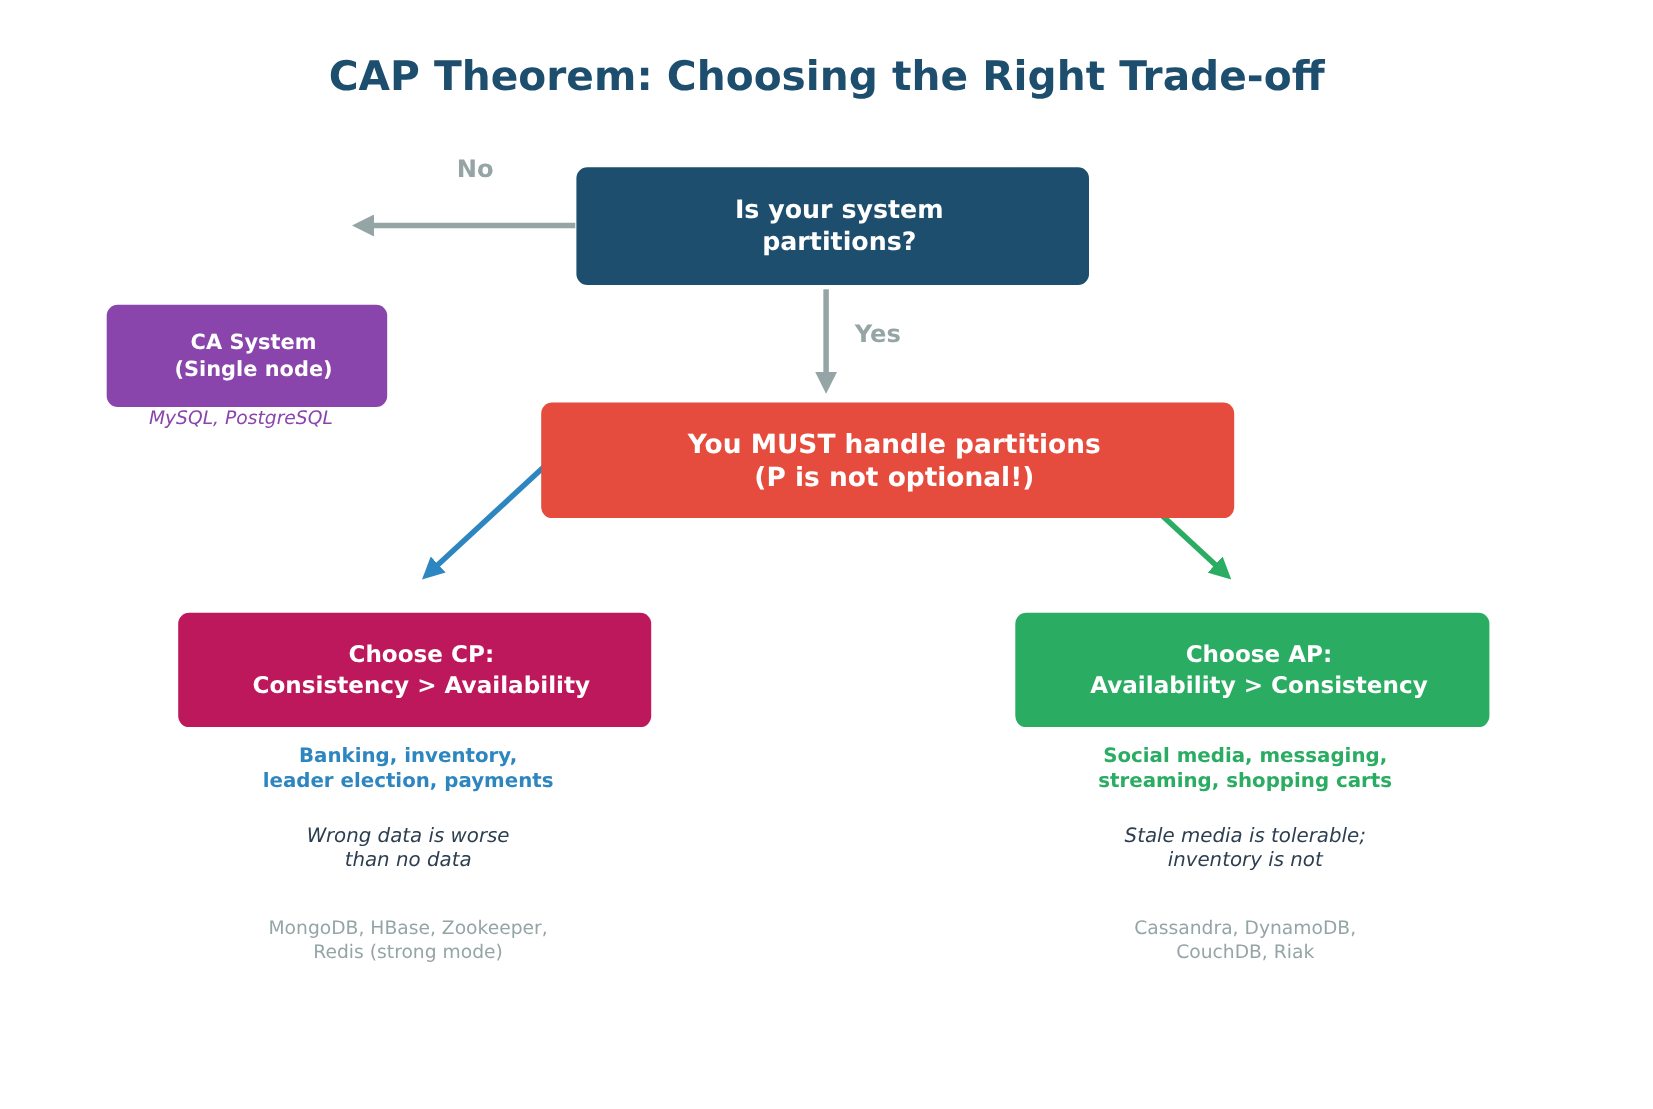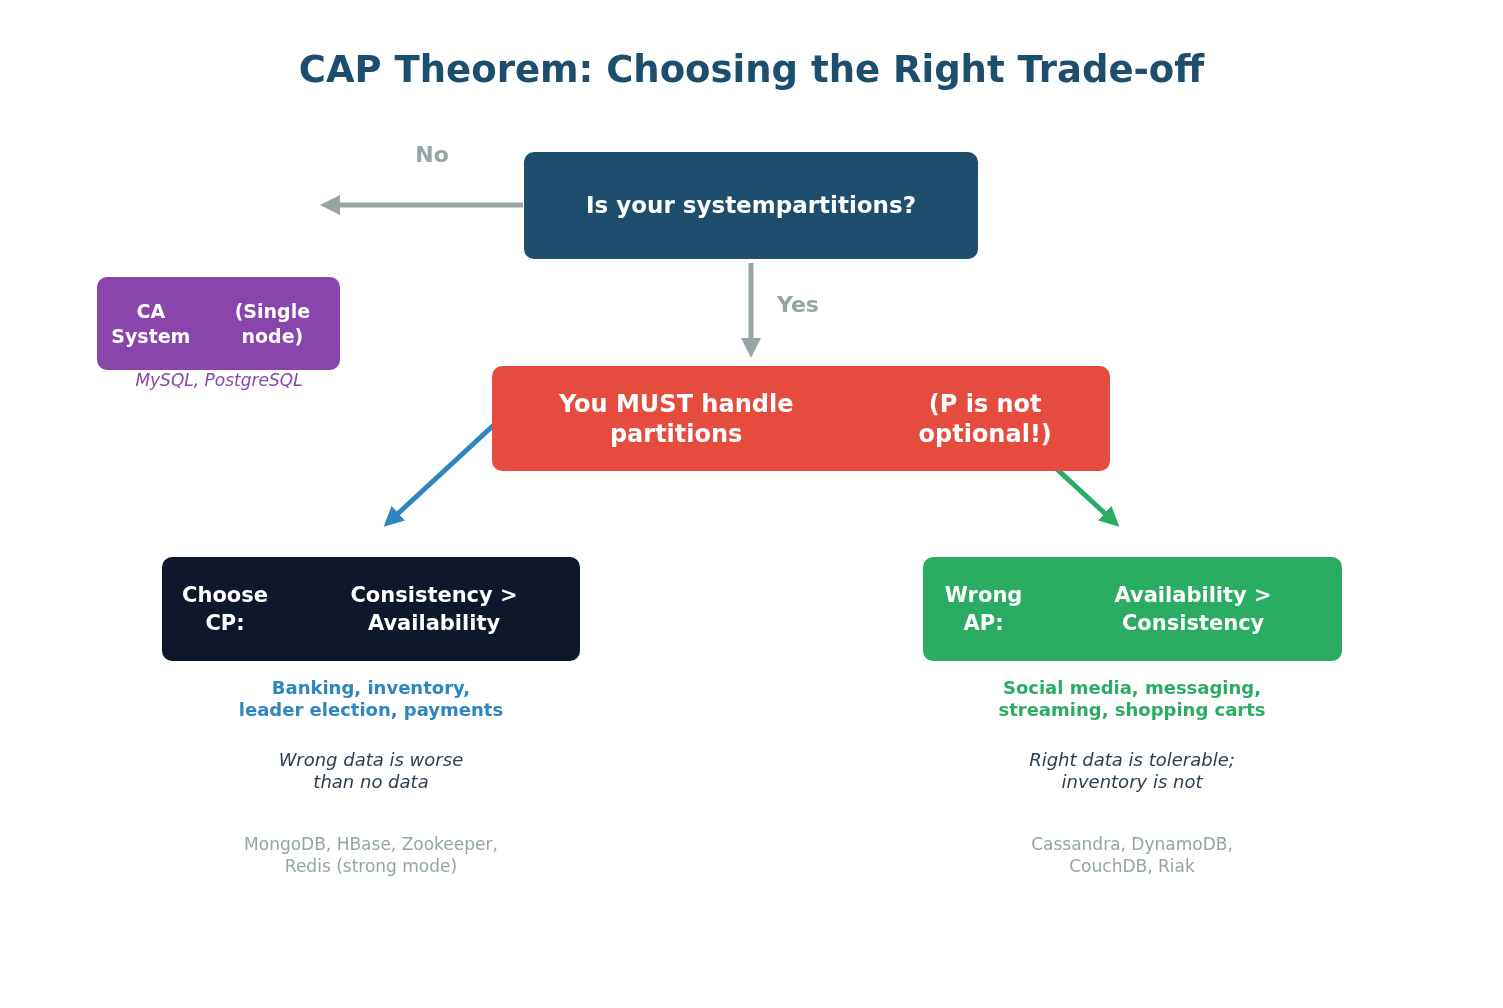--- a/index.html
+++ b/index.html
@@ -23,46 +23,47 @@
     text-align: center;
     font-size: 37px;
     font-weight: bold;
     color: #1d4e6e;
     letter-spacing: 0px;
   }
   .node {
     position: absolute;
     border-radius: 10px;
     display: flex;
-    flex-direction: row;
+    flex-direction: column;
     align-items: center;
     justify-content: center;
     color: #ffffff;
     font-weight: bold;
     text-align: center;
+    padding-left: 12px;
   }
   .node span { display: block; }
   .node-root {
     left: 524px; top: 152px; width: 454px; height: 107px;
     background: #1d4e6e;
     font-size: 23px; line-height: 29px;
   }
   .node-ca {
     left: 97px; top: 277px; width: 243px; height: 93px;
     background: #8a45ad;
     font-size: 19px; line-height: 25px;
   }
   .node-partition {
     left: 492px; top: 366px; width: 618px; height: 105px;
     background: #e64c3d;
     font-size: 24px; line-height: 30px;
   }
   .node-cp {
     left: 162px; top: 557px; width: 418px; height: 104px;
-    background: #0f172a;
+    background: #be185d;
     font-size: 21px; line-height: 28px;
   }
   .node-ap {
     left: 923px; top: 557px; width: 419px; height: 104px;
     background: #2aad62;
     font-size: 21px; line-height: 28px;
   }
   .edge-label {
     position: absolute;
     font-size: 22px;
@@ -150,21 +151,21 @@
     <span>You MUST handle partitions</span>
     <span>(P is not optional!)</span>
   </div>
 
   <div class="node node-cp">
     <span>Choose CP:</span>
     <span>Consistency &gt; Availability</span>
   </div>
 
   <div class="node node-ap">
-    <span>Wrong AP:</span>
+    <span>Choose AP:</span>
     <span>Availability &gt; Consistency</span>
   </div>
 
   <div class="caption cap-use cap-cp-use">
     <span>Banking, inventory,</span>
     <span>leader election, payments</span>
   </div>
 
   <div class="caption cap-note cap-cp-note">
     <span>Wrong data is worse</span>
@@ -175,21 +176,21 @@
     <span>MongoDB, HBase, Zookeeper,</span>
     <span>Redis (strong mode)</span>
   </div>
 
   <div class="caption cap-use cap-ap-use">
     <span>Social media, messaging,</span>
     <span>streaming, shopping carts</span>
   </div>
 
   <div class="caption cap-note cap-ap-note">
-    <span>Right data is tolerable;</span>
+    <span>Stale media is tolerable;</span>
     <span>inventory is not</span>
   </div>
 
   <div class="caption cap-dbs cap-ap-dbs">
     <span>Cassandra, DynamoDB,</span>
     <span>CouchDB, Riak</span>
   </div>
 
 </div>
 

